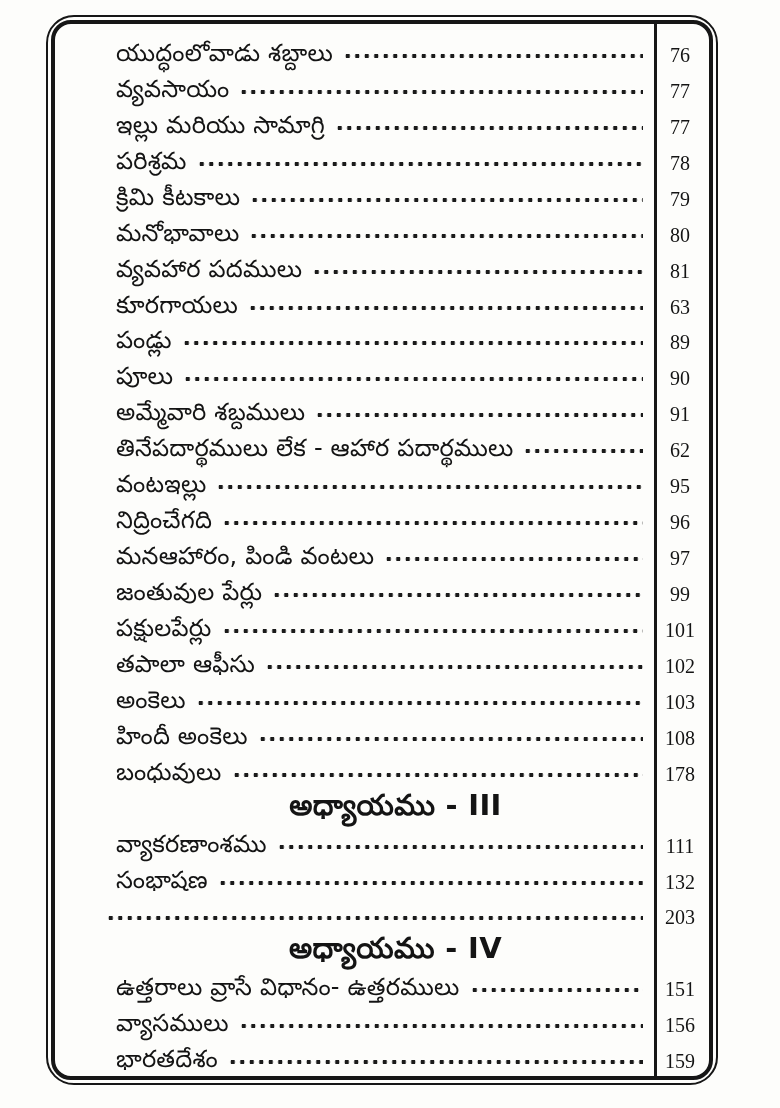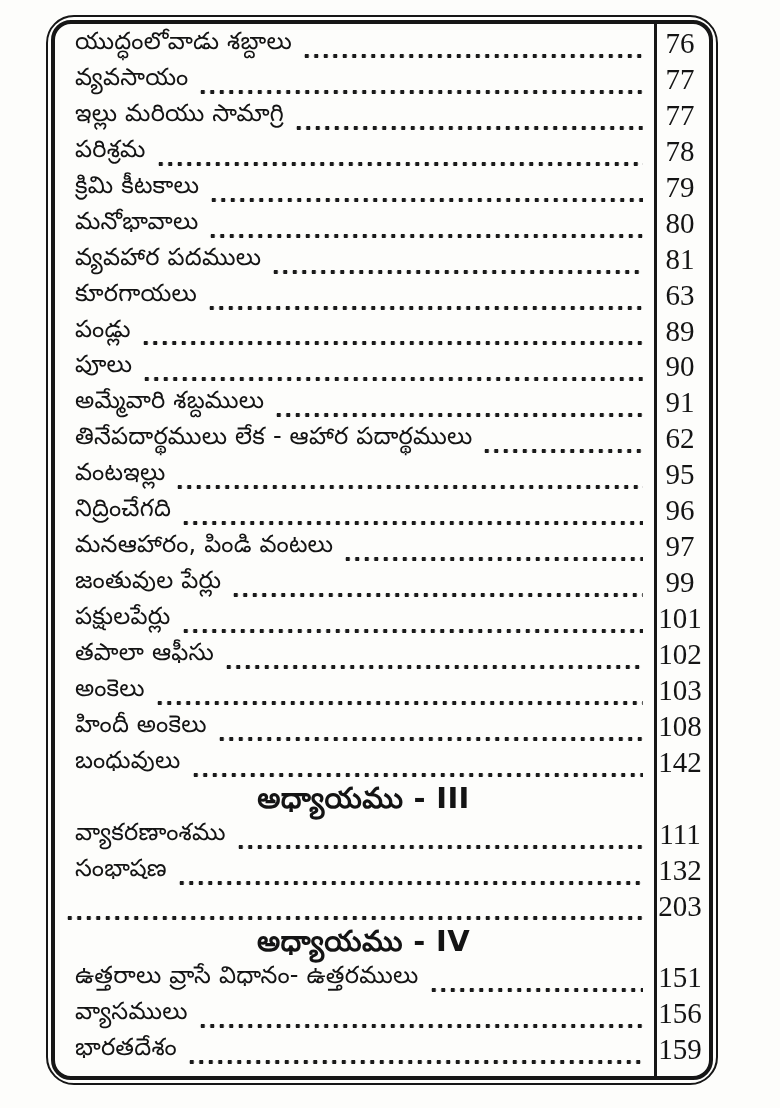--- a/index.html
+++ b/index.html
@@ -36,22 +36,23 @@
   .toc {
     position:absolute;
     left:0; right:0; top:5px; bottom:5px;
     display:flex;
     flex-direction:column;
     justify-content:space-between;
   }
   .row {
     flex:1;
     display:flex;
-    align-items:flex-start;
+    align-items:flex-end;
     min-height:0;
+    padding-left:41px;
   }
   .entry-title {
     padding-left:20px;
     font-size:24px;
     line-height:1;
     white-space:nowrap;
     letter-spacing:0.2px;
   }
   .leader {
     flex:1;
@@ -60,24 +61,24 @@
     background-image:radial-gradient(circle, #1a1a1a 2.1px, transparent 2.5px);
     background-size:9.5px 6px;
     background-repeat:repeat-x;
     background-position:left bottom 6px;
   }
   .pagenum {
     width:58px;
     flex:0 0 58px;
     text-align:center;
     font-family:"Liberation Serif", "DejaVu Serif", serif;
-    font-size:29px;
+    font-size:20px;
     line-height:1;
   }
-  .chapter-row { justify-content:flex-start;margin-left:9px; }
+  .chapter-row { justify-content:flex-start; }
   .chapter-title {
     width:599px;
     text-align:center;
     font-weight:bold;
     font-size:29px;
     line-height:1;
     letter-spacing:0.3px;
   }
   .col-divider {
     position:absolute;
@@ -190,21 +191,21 @@
             <span class="pagenum">103</span>
           </div>
           <div class="row entry-row">
             <span class="entry-title">హిందీ అంకెలు</span>
             <span class="leader"></span>
             <span class="pagenum">108</span>
           </div>
           <div class="row entry-row">
             <span class="entry-title">బంధువులు</span>
             <span class="leader"></span>
-            <span class="pagenum">142</span>
+            <span class="pagenum">178</span>
           </div>
           <div class="row chapter-row">
             <span class="chapter-title">అధ్యాయము - III</span>
           </div>
           <div class="row entry-row">
             <span class="entry-title">వ్యాకరణాంశము</span>
             <span class="leader"></span>
             <span class="pagenum">111</span>
           </div>
           <div class="row entry-row">

